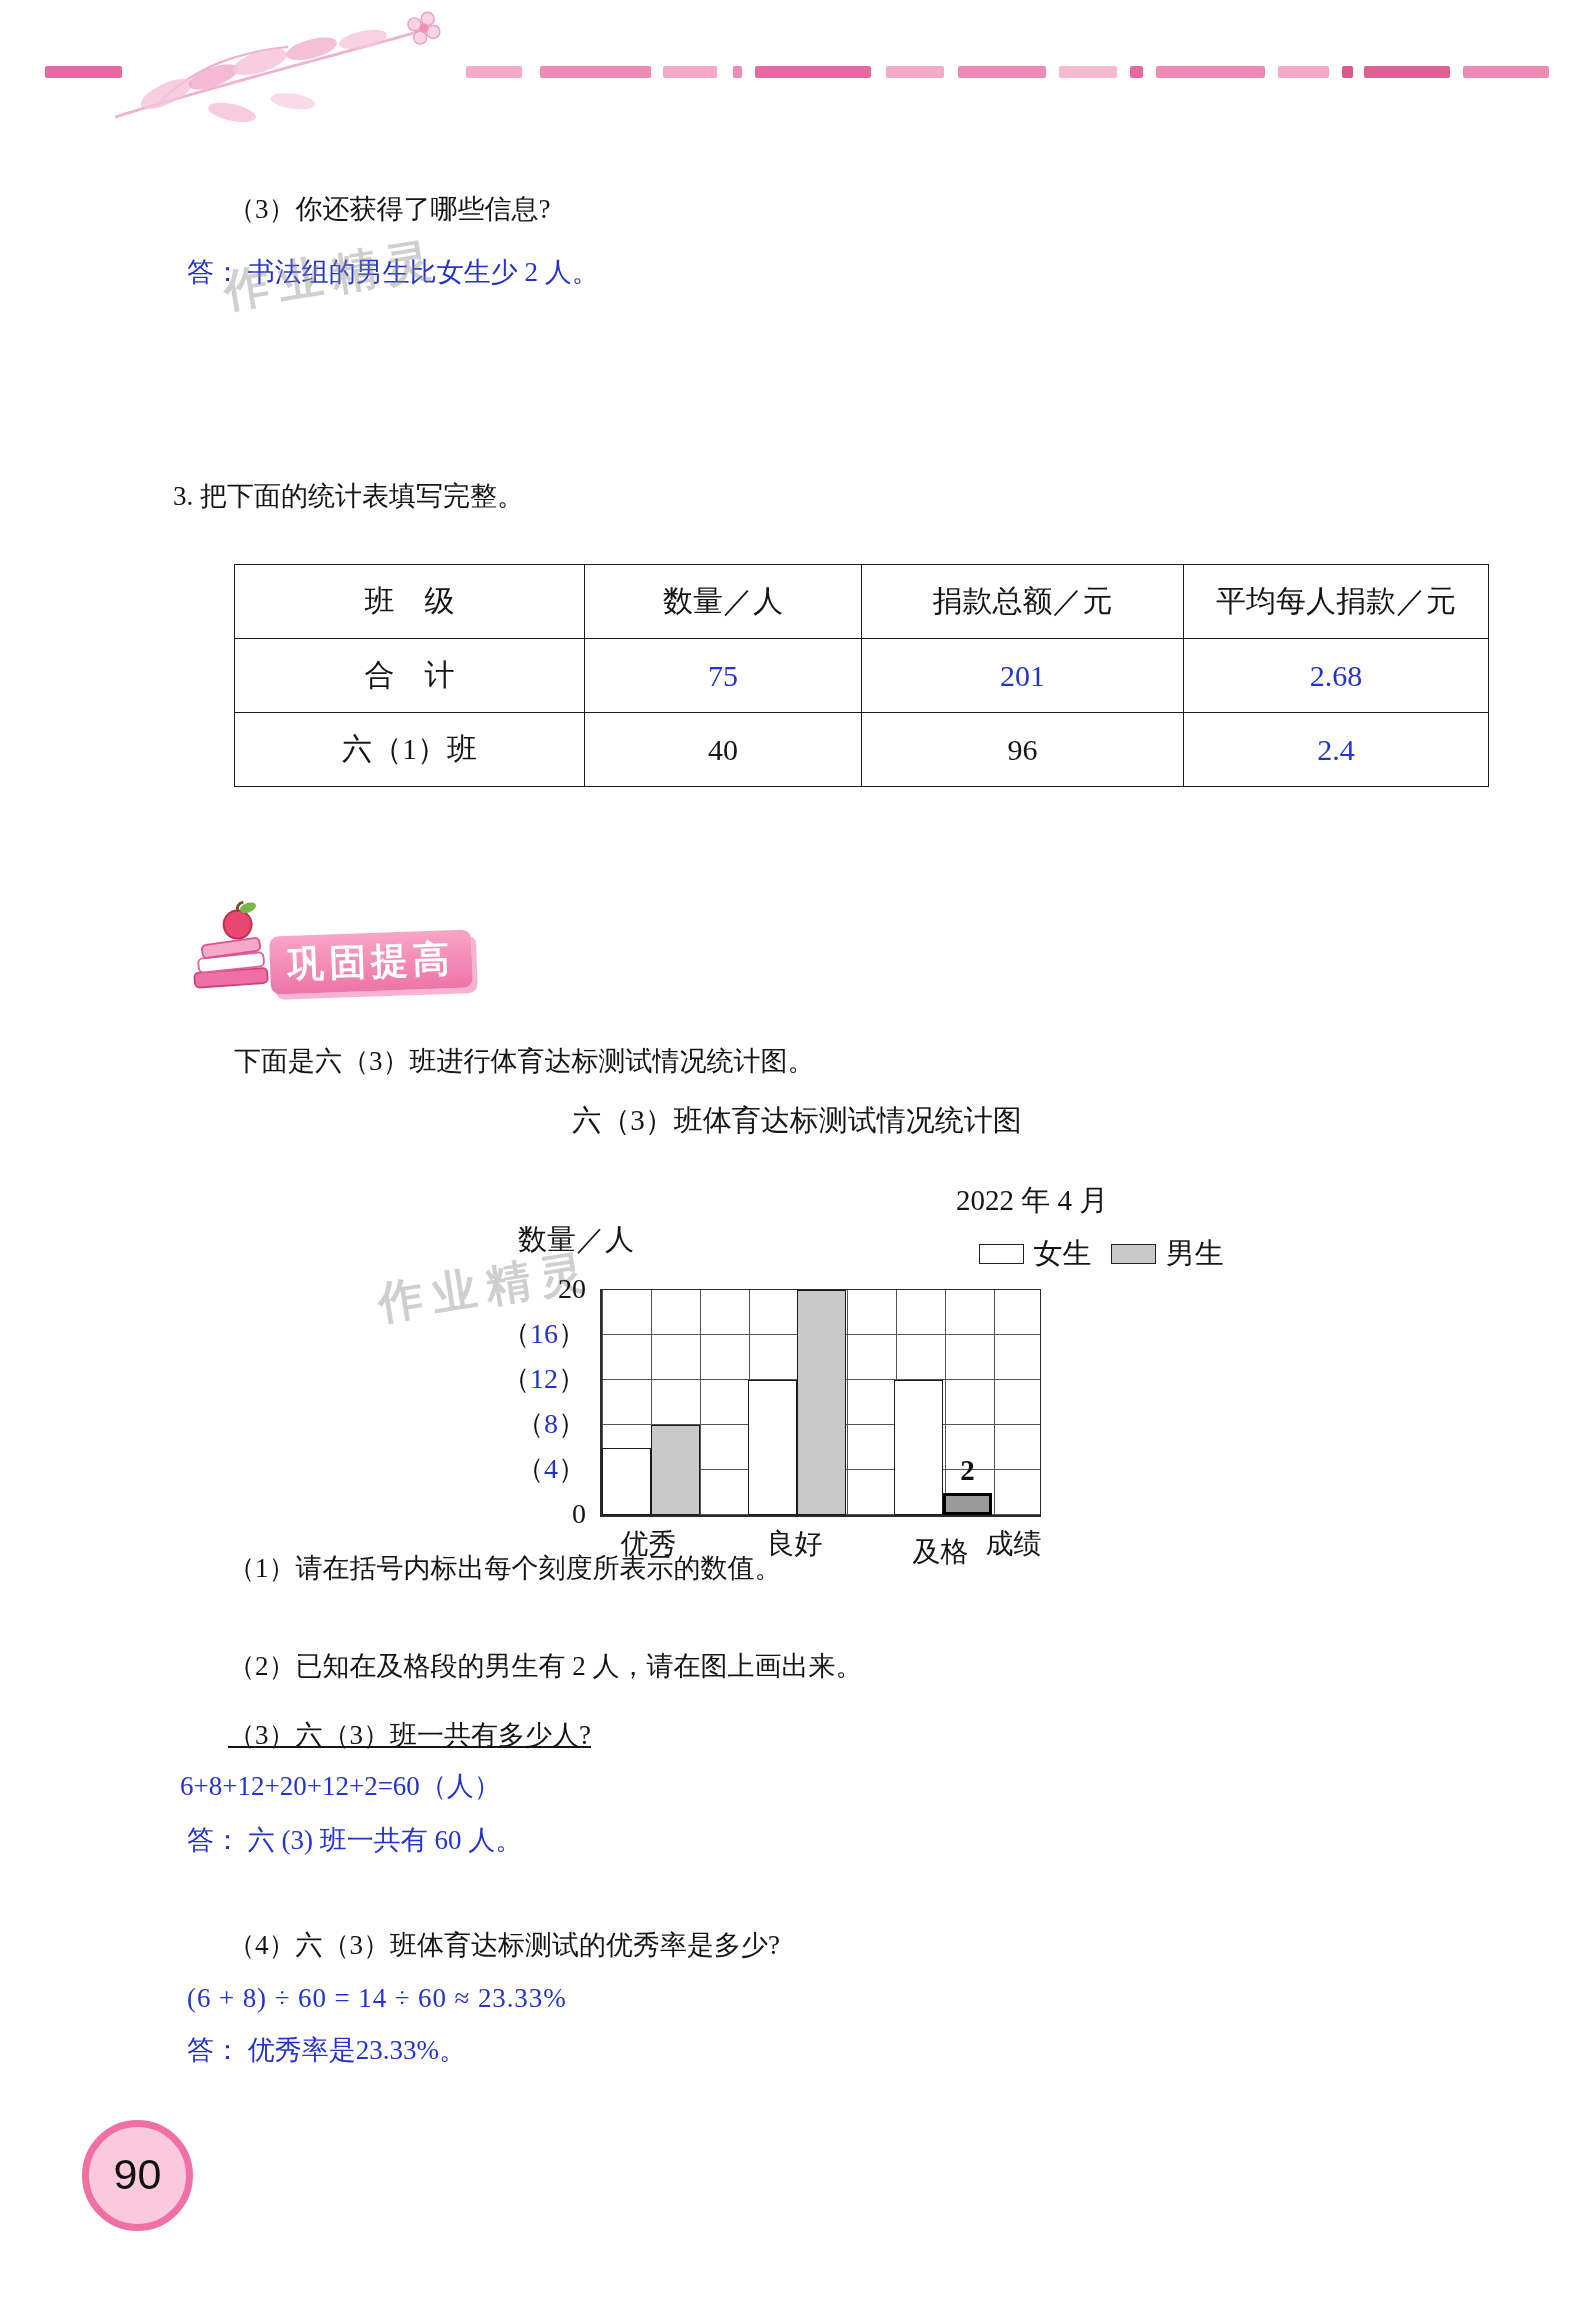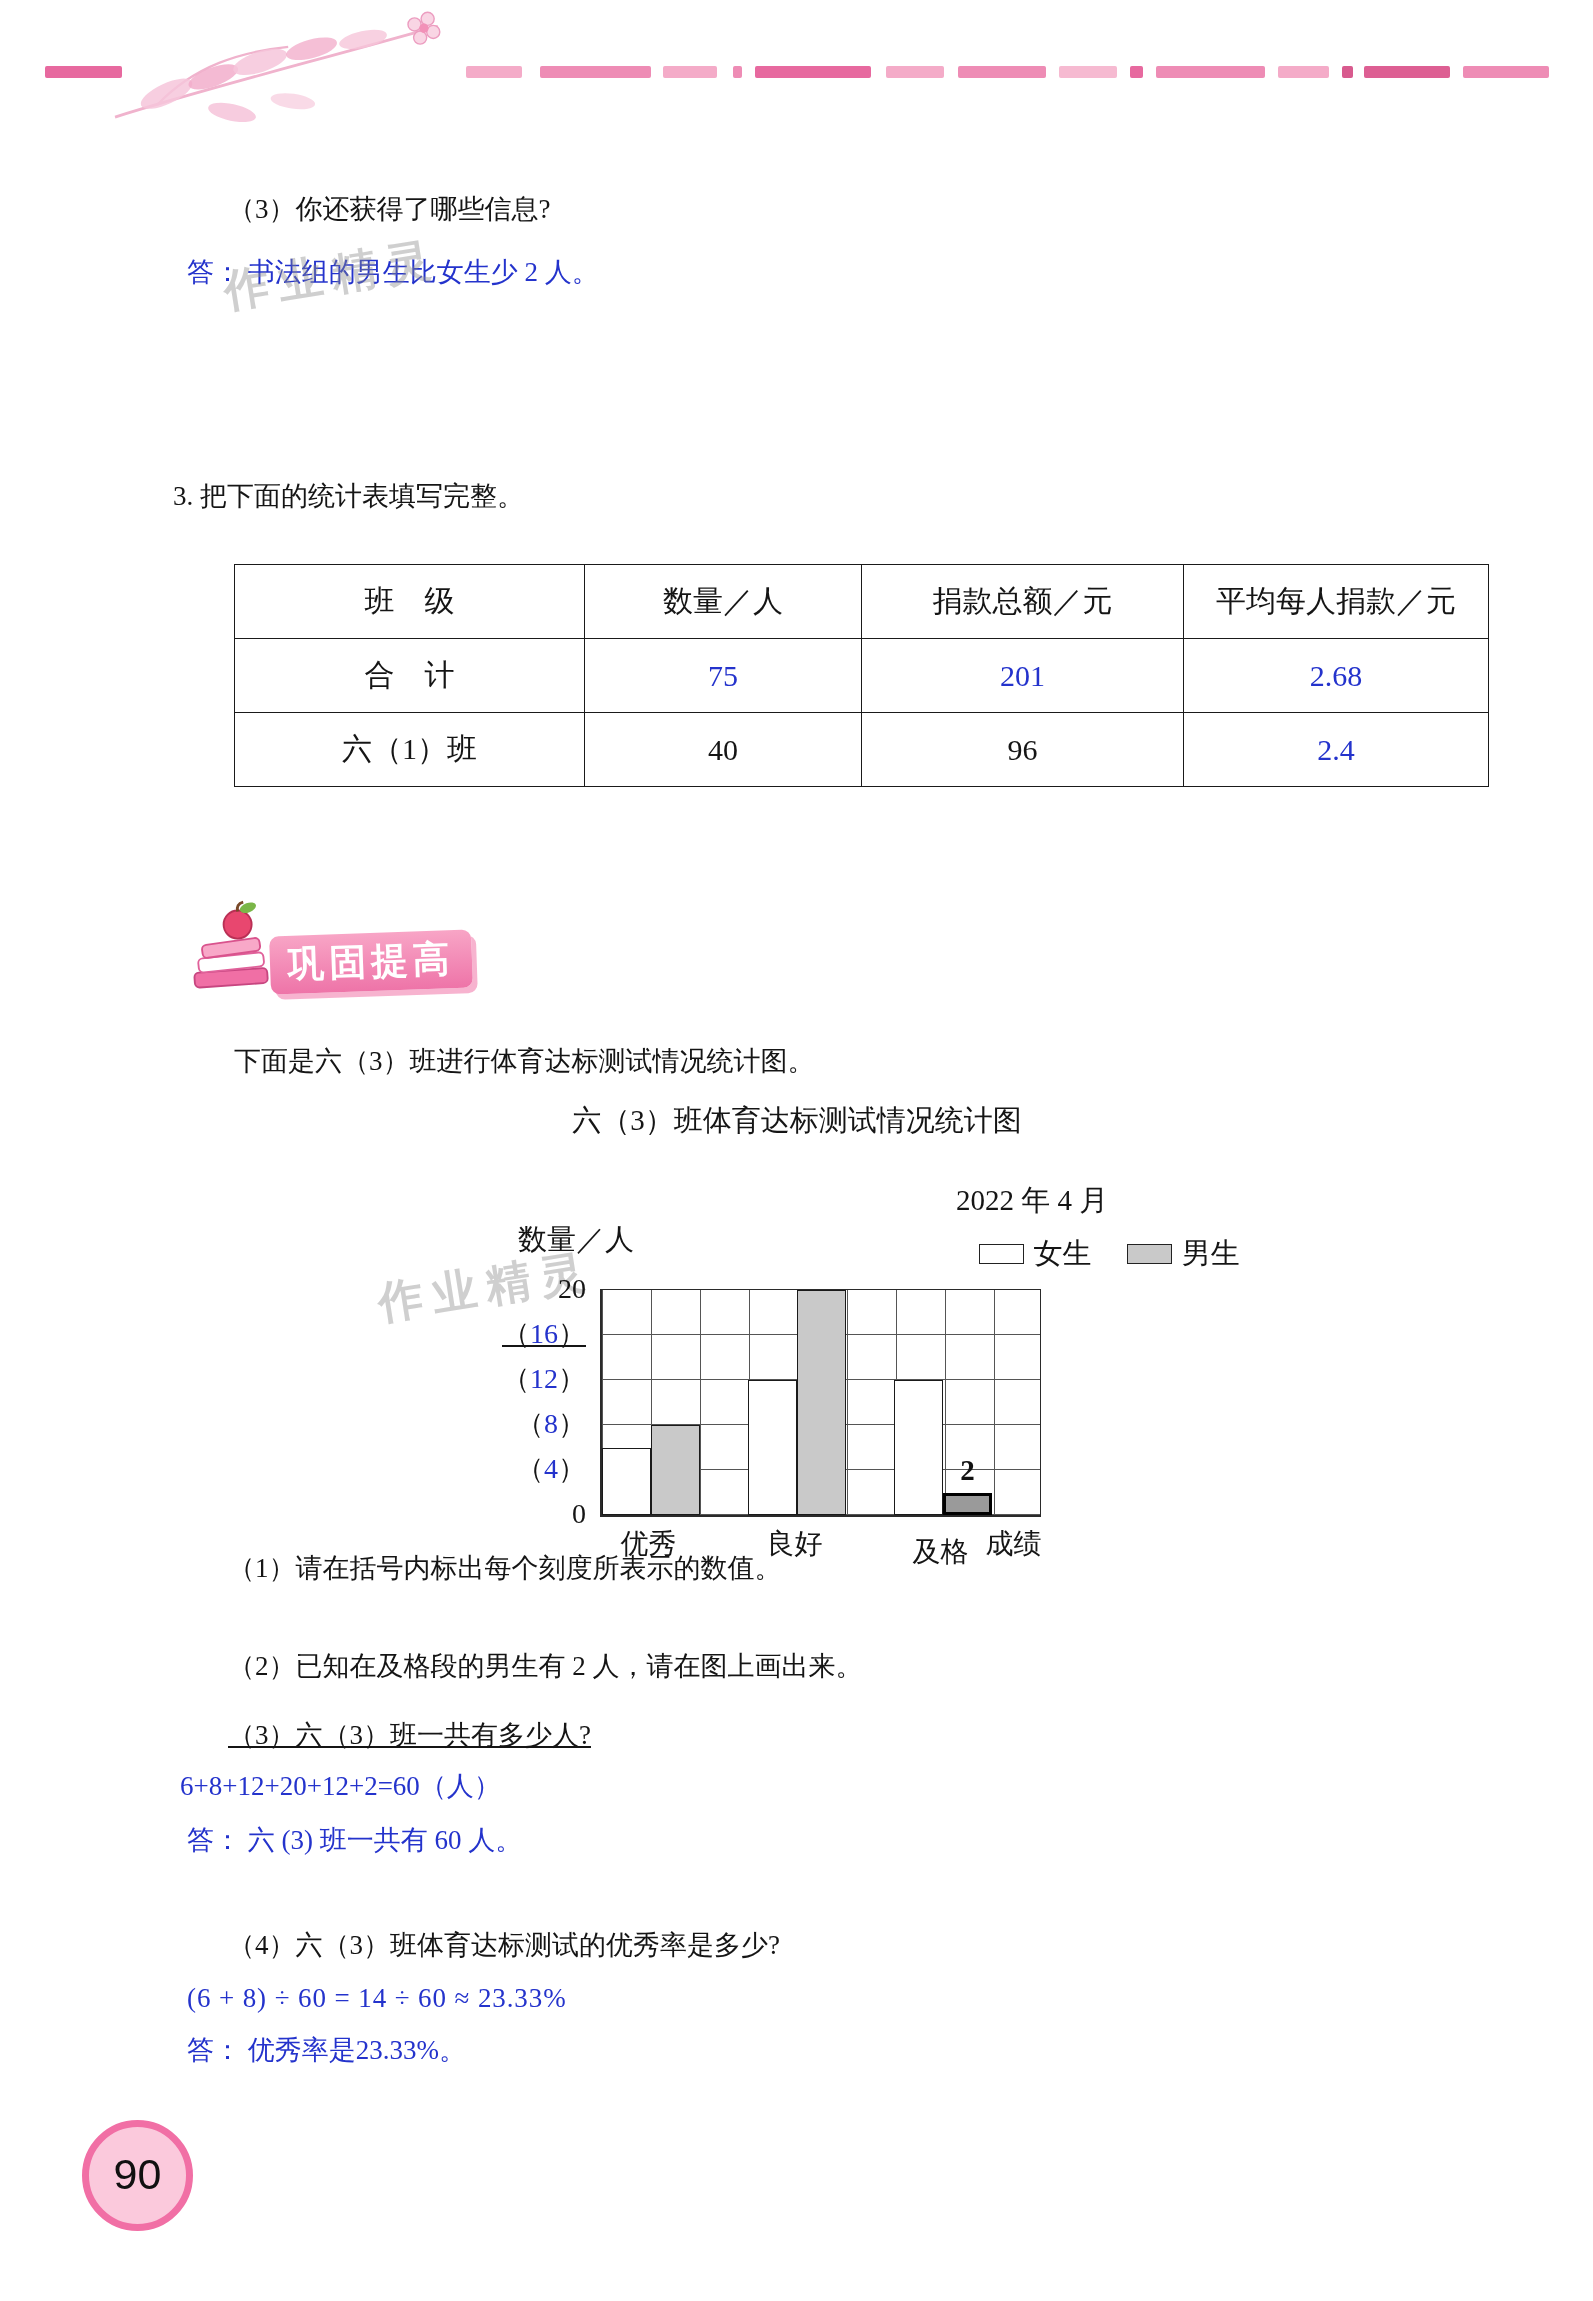--- a/index.html
+++ b/index.html
@@ -46,21 +46,21 @@
   }
   .bar{position:absolute;bottom:0;box-sizing:border-box;border:1.5px solid #1a1a1a;}
   .bar.girl{background:var(--girl,#ffffff);}
   .bar.boy{background:var(--boy,#c9c9c9);}
   .bar.drawn{background:var(--drawn,#9a9a9a);border:3px solid #000;}
   .bar-label{position:absolute;text-align:center;font-size:29px;font-weight:bold;color:#111;}
   .ytick{position:absolute;left:-150px;width:136px;text-align:right;font-size:28px;transform:translateY(-50%);}
   .xcat{position:absolute;top:236px;text-align:center;font-size:28px;}
 
   
-  #legend{position:absolute;left:979px;top:1234px;display:flex;gap:36px;align-items:center;font-size:29px;}
+  #legend{position:absolute;left:979px;top:1234px;display:flex;gap:20px;align-items:center;font-size:29px;}
   #legend .item{display:flex;align-items:center;gap:9.4px;}
   .sw{width:45px;height:20.6px;border:1.6px solid #222;box-sizing:border-box;}
   .sw.girl{background:var(--girl,#ffffff);}
   .sw.boy{background:var(--boy,#c9c9c9);}
 
   
   .wm{
     position:absolute;font-size:45px;letter-spacing:9.4px;color:#8a8a8a;opacity:.40;
     transform:rotate(-9deg);font-weight:bold;
     font-family:"Liberation Sans","DejaVu Sans",sans-serif;
@@ -183,21 +183,21 @@
   <div id="plot">
       <div class="bar girl" style="left: 0px; width: 49px; height: 67px;"></div>
       <div class="bar boy" style="left: 49px; width: 49px; height: 90px;"></div>
       <div class="bar girl" style="left: 146px; width: 49px; height: 135px;"></div>
       <div class="bar boy" style="left: 195px; width: 49px; height: 225px;"></div>
       <div class="bar girl" style="left: 292px; width: 49px; height: 135px;"></div>
       <div class="bar boy drawn" style="left: 341px; width: 49px; height: 22.5px;"></div>
       <div class="bar-label" style="left: 341px; width: 49px; bottom: 28px;">2</div>
     </div>
 <div class="ytick" style="top: 0px;">20</div>
-    <div class="ytick" style="top: 45px; text-decoration: underline;"><span>（</span><span class="blue">16</span><span>）</span></div>
+    <div class="ytick" style="top: 45px;"><span>（</span><span class="blue">16</span><span>）</span></div>
     <div class="ytick" style="top: 90px;"><span>（</span><span class="blue">12</span><span>）</span></div>
     <div class="ytick" style="top: 135px;"><span>（</span><span class="blue">8</span><span>）</span></div>
     <div class="ytick" style="top: 180px;"><span>（</span><span class="blue">4</span><span>）</span></div>
     <div class="ytick" style="top: 225px;">0</div>
     <div class="xcat" style="left: 0px; width: 97px;">优秀</div>
     <div class="xcat" style="left: 146px; width: 97px;">良好</div>
     <div class="xcat" style="left: 292px; width: 97px; margin-top: 8px;">及格</div>
     <div class="xcat" style="left: 365px; width: 97px;">成绩</div>
   </div>
 

